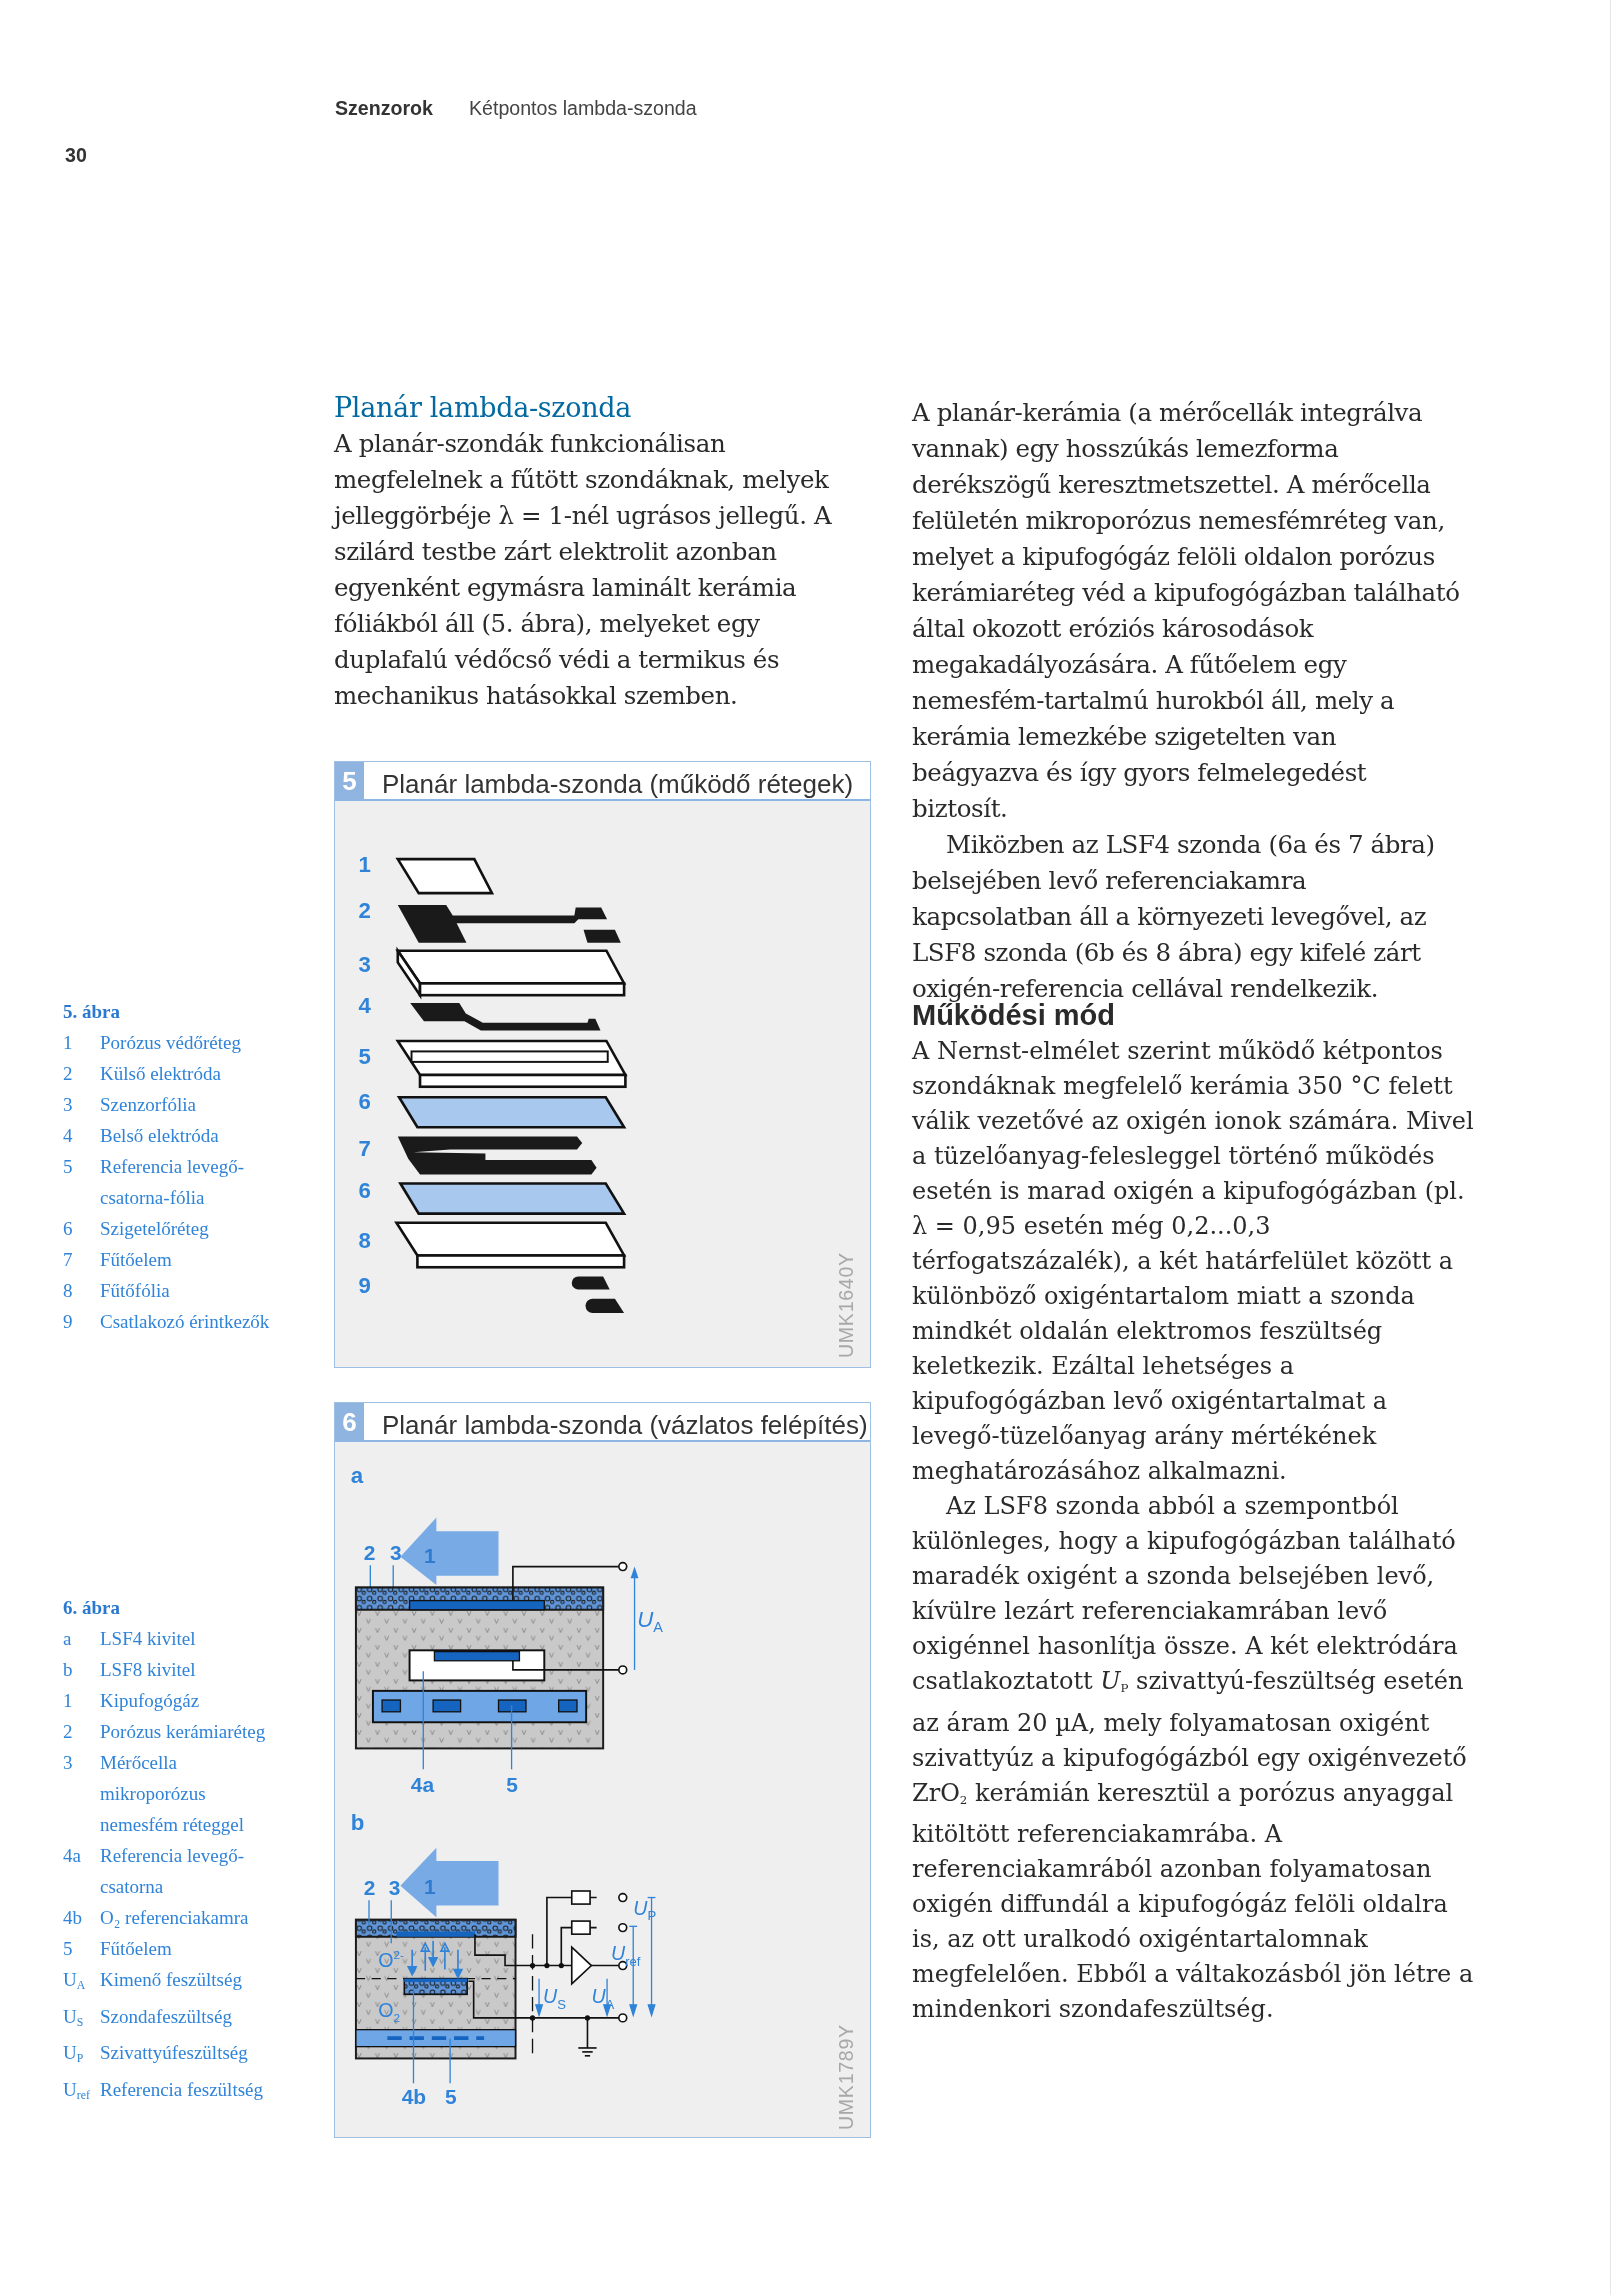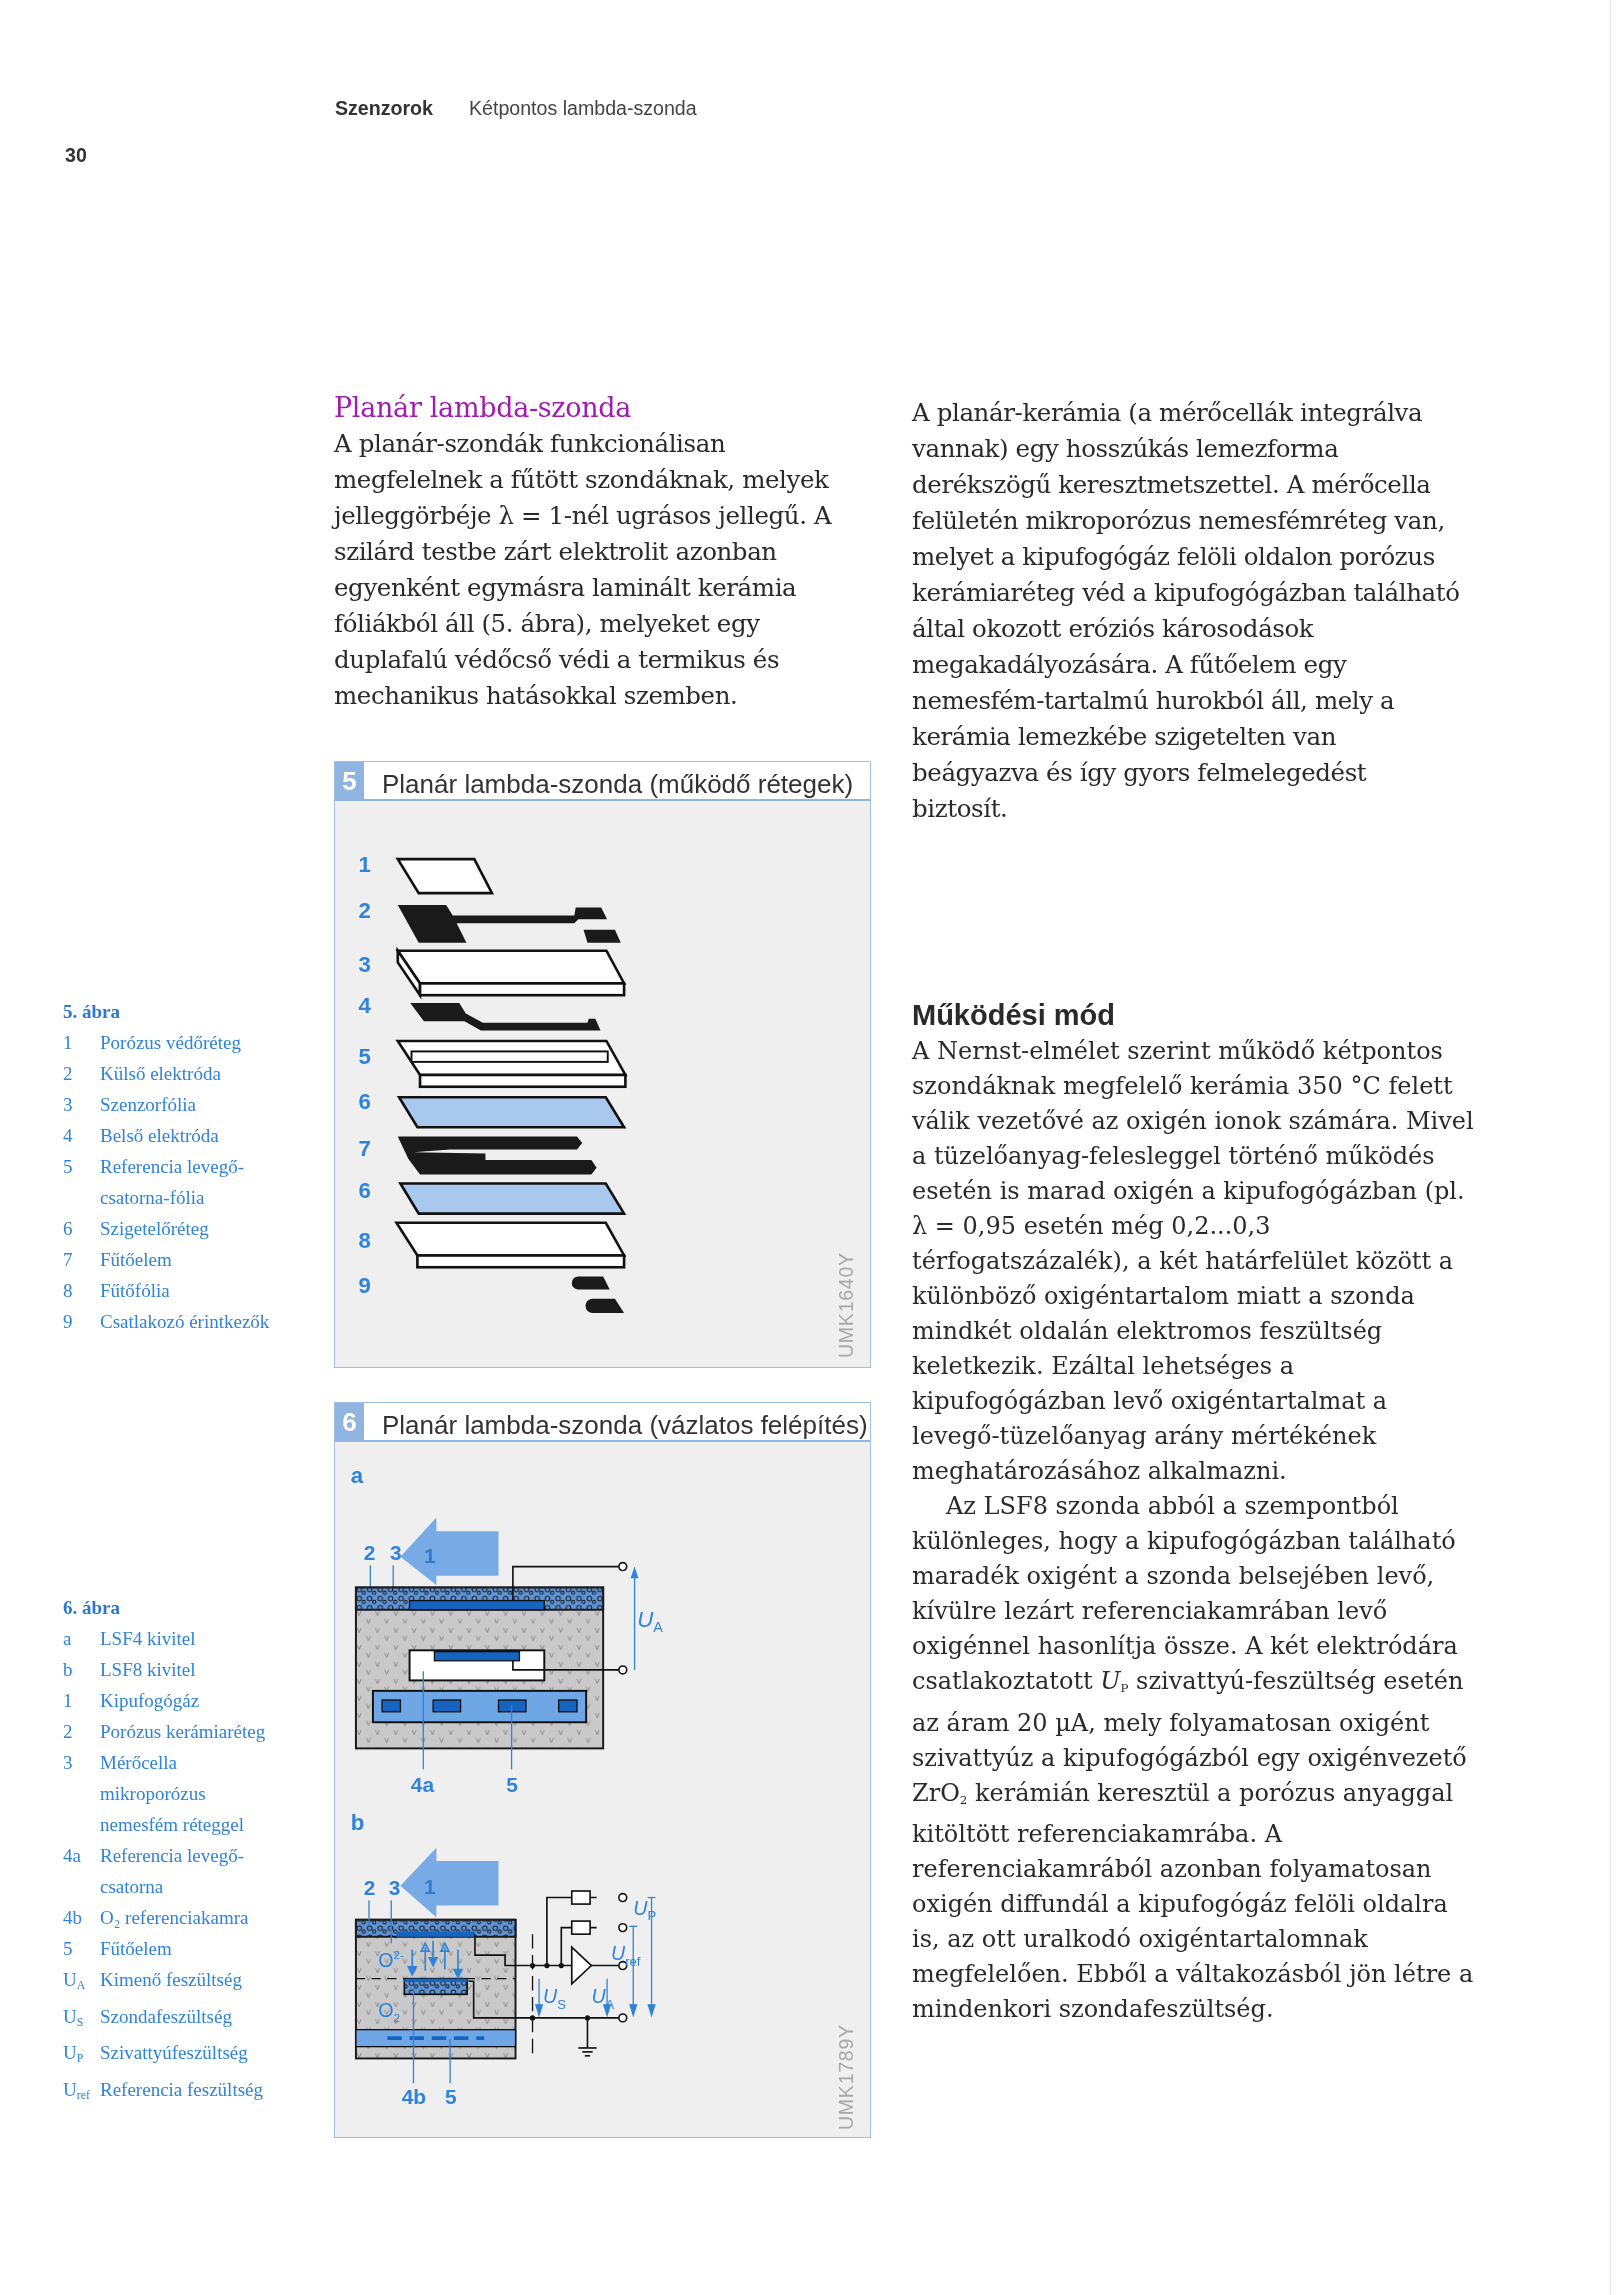--- a/index.html
+++ b/index.html
@@ -10,21 +10,21 @@
   
   #page-num { left:65px; top:97px; font-size:19.6px; font-weight:bold; color:#333; font-family:"Liberation Sans", sans-serif;margin-top:47px; }
   #hdr-section { left:335px; top:97px; font-size:19.6px; font-weight:bold; color:#333; font-family:"Liberation Sans", sans-serif; }
   #hdr-topic { left:469px; top:97px; font-size:19.6px; color:#444; font-family:"Liberation Sans", sans-serif; }
 
   
   .body-text { font-size:24.5px; line-height:36px; color:#2a2a2a; letter-spacing:-0.4px; }
   .body-text p { margin:0; }
   .indent { text-indent:34px; }
   #mid-col { left:334px; top:389px; width:533px; }
-  #mid-title { font-size:27px; color:#a21caf; line-height:37px; letter-spacing:-0.3px; }
+  #mid-title { font-size:27px; color:#0369a1; line-height:37px; letter-spacing:-0.3px; }
   #right-col { left:912px; top:395px; width:550px; }
   #right-col2 { left:912px; top:996px; width:563px; }
   #sec2-title { font-family:"Liberation Sans", sans-serif; font-weight:bold; font-size:29px; color:#2a2a2a; line-height:38px; }
   .body-text2 { font-size:24px; line-height:35px; color:#2a2a2a; letter-spacing:0px; }
 
   
   .legend { left:63px; width:223px; font-family:Liberation Serif, serif; color:#2f83d8; font-size:19px; line-height:31px; }
   .legend .lt { font-weight:bold; color:#2a78cf; font-size:19px; }
   .legend .row { display:flex; }
   .legend .k { width:37px; flex:0 0 37px; }
@@ -52,20 +52,21 @@
 <div id="hdr-section" class="abs">Szenzorok</div>
 <div id="hdr-topic" class="abs">Kétpontos lambda-szonda</div>
 
 <div id="mid-col" class="abs body-text">
   <div id="mid-title">Planár lambda-szonda</div>
   <p>A planár-szondák funkcionálisan megfelelnek a fűtött szondáknak, melyek jelleggörbéje λ = 1-nél ugrásos jellegű. A szilárd testbe zárt elektrolit azonban egyenként egymásra laminált kerámia fóliákból áll (5. ábra), melyeket egy duplafalú védőcső védi a termikus és mechanikus hatásokkal szemben.</p>
 </div>
 
 <div id="right-col" class="abs body-text">
   <p>A planár-kerámia (a mérőcellák integrálva vannak) egy hosszúkás lemezforma derékszögű keresztmetszettel. A mérőcella felületén mikroporózus nemesfémréteg van, melyet a kipufogógáz felöli oldalon porózus kerámiaréteg véd a kipufogógázban található által okozott eróziós károsodások megakadályozására. A fűtőelem egy nemesfém-tartalmú hurokból áll, mely a kerámia lemezkébe szigetelten van beágyazva és így gyors felmelegedést biztosít.</p>
+  <p class="indent">Miközben az LSF4 szonda (6a és 7 ábra) belsejében levő referenciakamra kapcsolatban áll a környezeti levegővel, az LSF8 szonda (6b és 8 ábra) egy kifelé zárt oxigén-referencia cellával rendelkezik.</p>
 </div>
 <div id="right-col2" class="abs body-text2">
   <div id="sec2-title">Működési mód</div>
   <p style="margin:0">A Nernst-elmélet szerint működő kétpontos szondáknak megfelelő kerámia 350 °C felett válik vezetővé az oxigén ionok számára. Mivel a tüzelőanyag-felesleggel történő működés esetén is marad oxigén a kipufogógázban (pl. λ = 0,95 esetén még 0,2...0,3 térfogatszázalék), a két határfelület között a különböző oxigéntartalom miatt a szonda mindkét oldalán elektromos feszültség keletkezik. Ezáltal lehetséges a kipufogógázban levő oxigéntartalmat a levegő-tüzelőanyag arány mértékének meghatározásához alkalmazni.</p>
   <p style="margin:0" class="indent"><span>Az LSF8 szonda abból a szempontból különleges, hogy a kipufogógázban található maradék oxigént a szonda belsejében levő, kívülre lezárt referenciakamrában levő oxigénnel hasonlítja össze. A két elektródára csatlakoztatott </span><i>U</i><sub class="s">P</sub><span> szivattyú-feszültség esetén az áram 20 µA, mely folyamatosan oxigént szivattyúz a kipufogógázból egy oxigénvezető ZrO</span><sub class="s">2</sub><span> kerámián keresztül a porózus anyaggal kitöltött referenciakamrába. A referenciakamrából azonban folyamatosan oxigén diffundál a kipufogógáz felöli oldalra is, az ott uralkodó oxigéntartalomnak megfelelően. Ebből a váltakozásból jön létre a mindenkori szondafeszültség.</span></p>
 </div>
 
 <div id="legend5" class="abs legend">
   <div class="lt">5. ábra</div>
   <div id="legend5-items">

